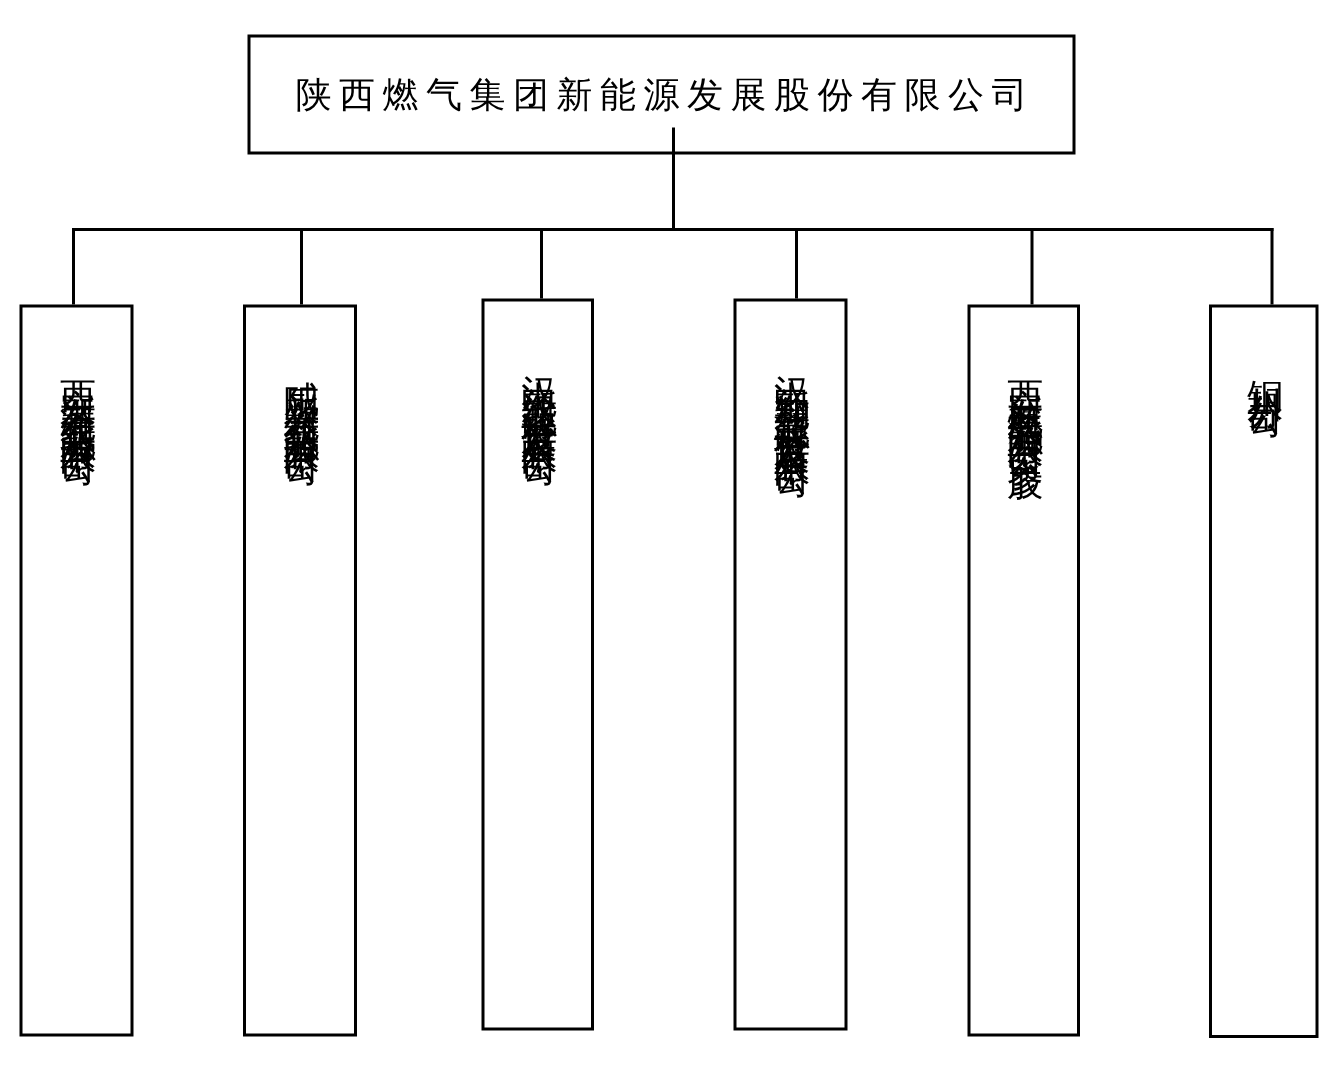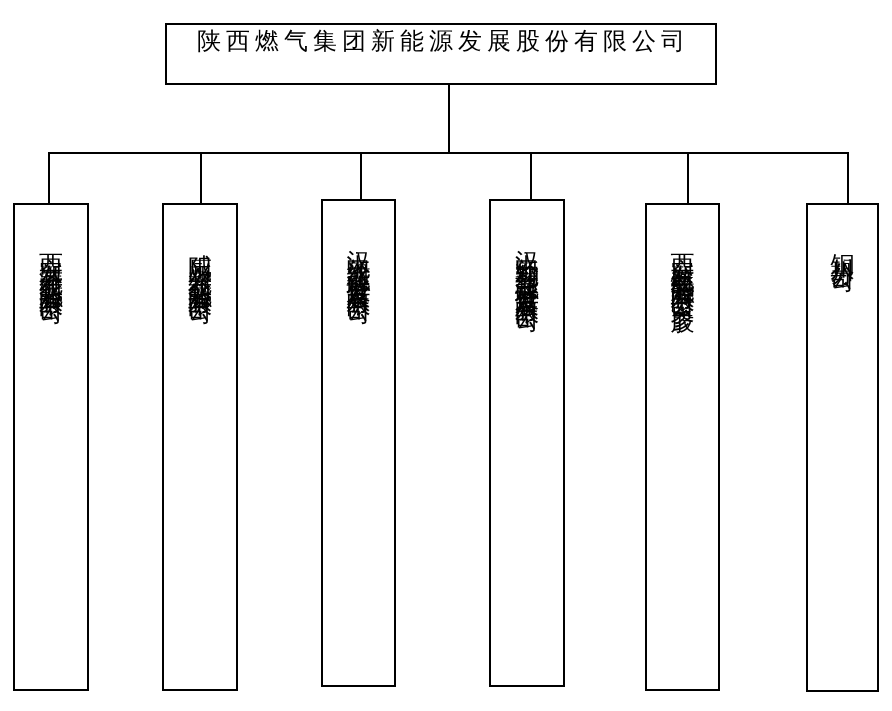--- a/index.html
+++ b/index.html
@@ -21,21 +21,22 @@
     box-sizing: border-box;
     border: 2px solid #000000;
     background: #ffffff;
     display: flex;
     justify-content: center;
   }
   .node.root {
     left: 165px;
     top: 23px;
     width: 552px;
-    height: 62px;
+    height: 80px;
+    align-items: center;
   }
   .root-label {
     font-size: 24px;
     letter-spacing: 5px;
     white-space: nowrap;
     text-indent: 5px;
   }
   .node.child {
     align-items: flex-start;
     padding-top: 30px;

